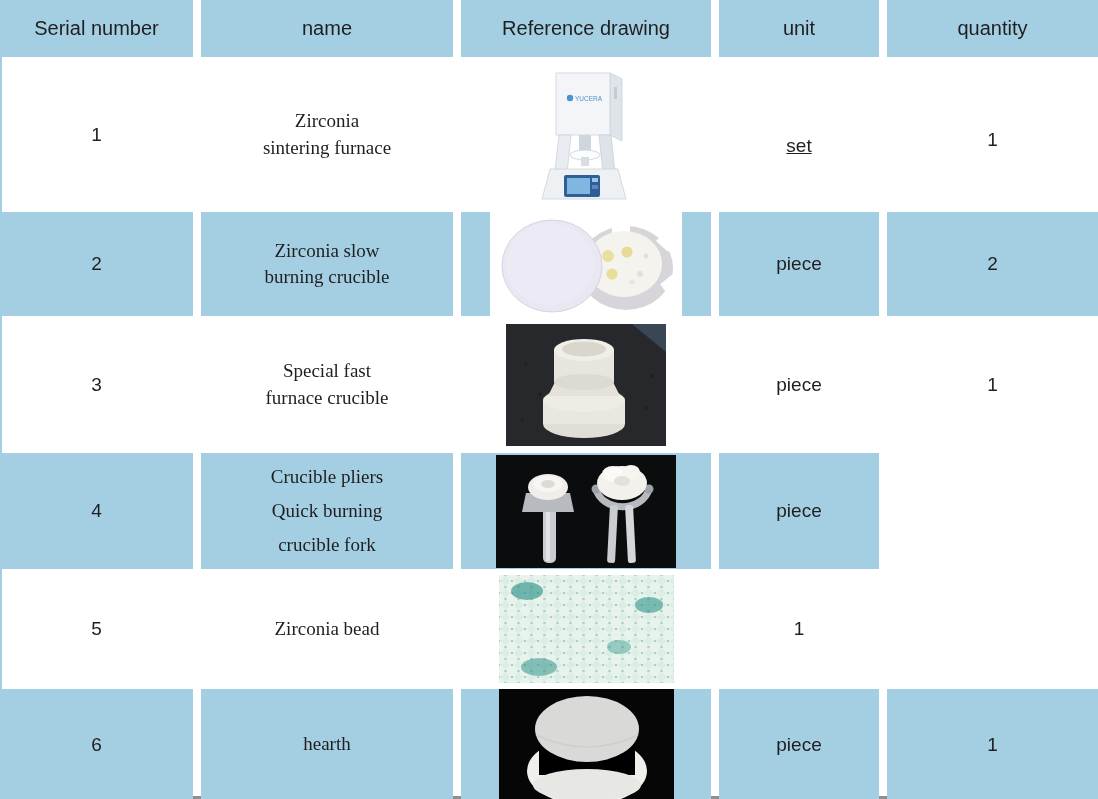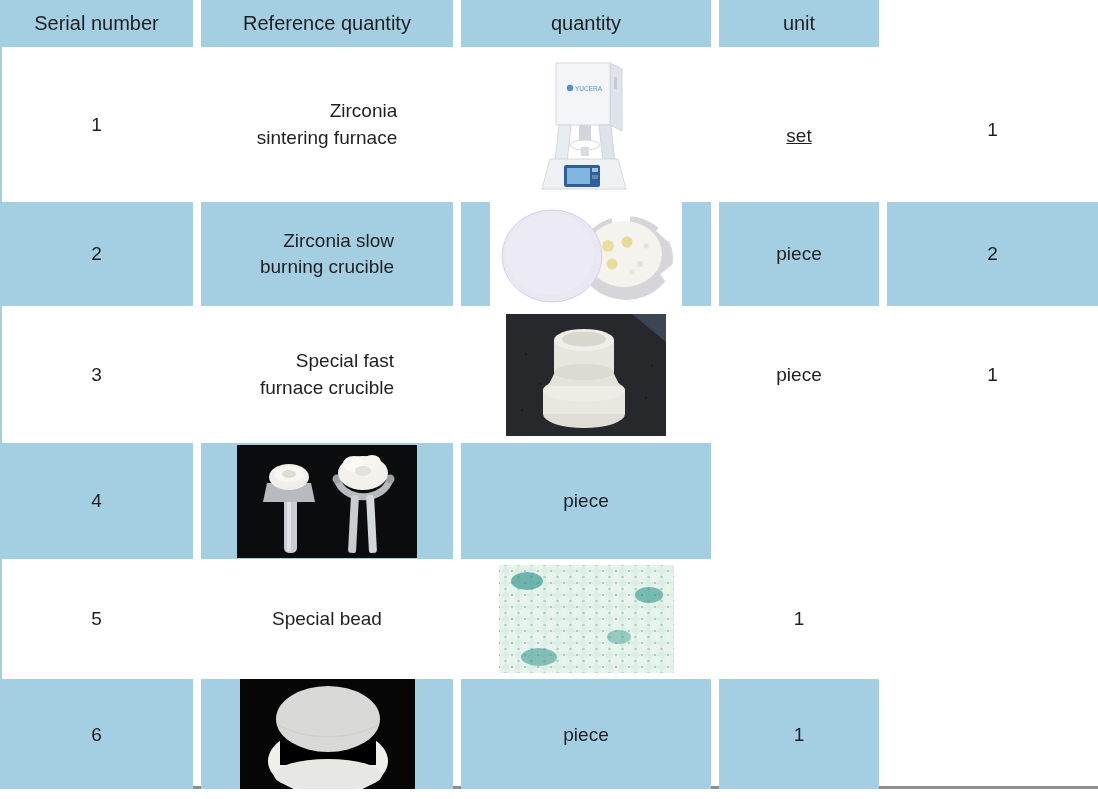--- a/index.html
+++ b/index.html
@@ -4,44 +4,45 @@
 <style>
   :root{
     --blue:#a4cfe3;
     --text:#1f1f1f;
     --rule:#8f8f8f;
   }
   html,body{margin:0;padding:0;background:#fff;}
   body{font-family:"Liberation Sans",sans-serif;color:var(--text);}
   .tbl{width:1098px;position:relative;}
   .row{display:grid;grid-template-columns:193px 252px 250px 160px 211px;column-gap:8px;margin-bottom:5px;}
-  .hdr{height:47px;}
+  .hdr{height:57px;}
   .r1{height:145px}.r2{height:104px}.r3{height:127px}.r4{height:116px}.r5{height:110px}.r6{height:106px;margin-bottom:1px;}
   .cell{display:flex;align-items:center;justify-content:center;font-size:19px;overflow:visible;}
   .hdr .cell{font-size:20px;}
   .blue-row .cell{background:var(--blue);}
   .white-row .cell{background:#ffffff;}
-  .name-text{white-space:pre-line;text-align:right;line-height:1.38;}
+  .name-text{white-space:pre-line;text-align:center;line-height:1.38;font-family:Liberation Serif, serif;}
   .r4 .name-text{line-height:1.78;}
   .r1 .unit-cell{padding-top:22px;text-decoration:underline;}
   .r1 .qty-cell{padding-top:10px;}
   .photo{position:relative;flex:0 0 auto;display:block;}
   .left-edge{position:absolute;left:0;top:0;bottom:4px;width:2px;background:var(--blue);}
   .rule-gray{height:3px;background:var(--rule);width:1098px;}
 </style>
 </head>
 <body>
 
 <div class="tbl">
 
   <div class="row hdr blue-row">
     <div class="cell">Serial number</div>
-    <div class="cell">Reference quantity</div>
+    <div class="cell">name</div>
+    <div class="cell">Reference drawing</div>
+    <div class="cell">unit</div>
     <div class="cell">quantity</div>
-    <div class="cell">unit</div>
   </div>
 
   <div class="row r1 white-row">
     <div class="cell">1</div>
     <div class="cell">
         <span class="name-text">Zirconia
 sintering furnace</span>
       </div>
     <div class="cell">
       <svg class="photo" width="120" height="140" viewBox="0 0 120 140">
@@ -121,20 +122,25 @@
         <ellipse cx="78" cy="25" rx="22" ry="7.5" fill="#d8d6cd"></ellipse>
       </svg>
     </div>
     <div class="cell">piece</div>
     <div class="cell">1</div>
   </div>
 
   <div class="row r4 blue-row">
     <div class="cell">4</div>
     <div class="cell">
+        <span class="name-text">Crucible pliers
+Quick burning
+crucible fork</span>
+      </div>
+    <div class="cell">
       <svg class="photo" width="180" height="113" viewBox="0 0 180 113">
         <rect width="180" height="113" fill="#0b0c0e"></rect>
         <rect x="47" y="52" width="13" height="56" rx="5" fill="#c9ccd1"></rect>
         <rect x="50" y="52" width="4" height="54" fill="#e0e3e7"></rect>
         <polygon points="30,38 74,38 78,57 26,57" fill="#b7babf"></polygon>
         <ellipse cx="52" cy="32" rx="20" ry="13" fill="#efeeea"></ellipse>
         <ellipse cx="52" cy="29" rx="15" ry="8" fill="#f7f6f2"></ellipse>
         <ellipse cx="52" cy="29" rx="7" ry="4" fill="#dddbd3"></ellipse>
         <path d="M100,34 a27,22 0 0 0 53,0" stroke="#b7babf" stroke-width="7" fill="none"></path>
         <circle cx="100" cy="34" r="4.5" fill="#9ea1a6"></circle>
@@ -146,21 +152,21 @@
         <rect x="114" y="50" width="8" height="58" rx="3" fill="#c9ccd1" transform="rotate(3 118 50)"></rect>
         <rect x="129" y="50" width="8" height="58" rx="3" fill="#d4d7db" transform="rotate(-3 133 50)"></rect>
       </svg>
     </div>
     <div class="cell">piece</div>
   </div>
 
   <div class="row r5 white-row">
     <div class="cell">5</div>
     <div class="cell">
-        <span class="name-text">Special bead</span>
+        <span class="name-text">Zirconia bead</span>
       </div>
     <div class="cell">
       <svg class="photo" width="175" height="108" viewBox="0 0 175 108">
         <defs>
           <pattern id="b1" width="13" height="12" patternUnits="userSpaceOnUse">
             <circle cx="6.5" cy="6" r="5.7" fill="#dcede5"></circle>
           </pattern>
           <pattern id="b2" width="13" height="12" x="6.5" y="6" patternUnits="userSpaceOnUse">
             <circle cx="6.5" cy="6" r="5.7" fill="#e8f3ec"></circle>
           </pattern>
@@ -173,20 +179,23 @@
         <ellipse cx="40" cy="92" rx="18" ry="9" fill="#1f8c82" opacity="0.5"></ellipse>
         <ellipse cx="120" cy="72" rx="12" ry="7" fill="#1f8c82" opacity="0.4"></ellipse>
       </svg>
     </div>
     <div class="cell">1</div>
   </div>
 
   <div class="row r6 blue-row">
     <div class="cell">6</div>
     <div class="cell">
+        <span class="name-text">hearth</span>
+      </div>
+    <div class="cell">
       <svg class="photo" width="175" height="111" viewBox="0 0 175 111">
         <rect width="175" height="111" fill="#060607"></rect>
         <ellipse cx="88" cy="82" rx="60" ry="34" fill="#efefec"></ellipse>
         <rect x="40" y="52" width="96" height="34" fill="#ececе8"></rect>
         <ellipse cx="88" cy="96" rx="54" ry="16" fill="#e7e7e3"></ellipse>
         <ellipse cx="88" cy="40" rx="52" ry="33" fill="#d9d9d7"></ellipse>
         <path d="M37,46 Q88,70 139,46" stroke="#cfcfcb" stroke-width="1.5" fill="none"></path>
       </svg>
     </div>
     <div class="cell">piece</div>

